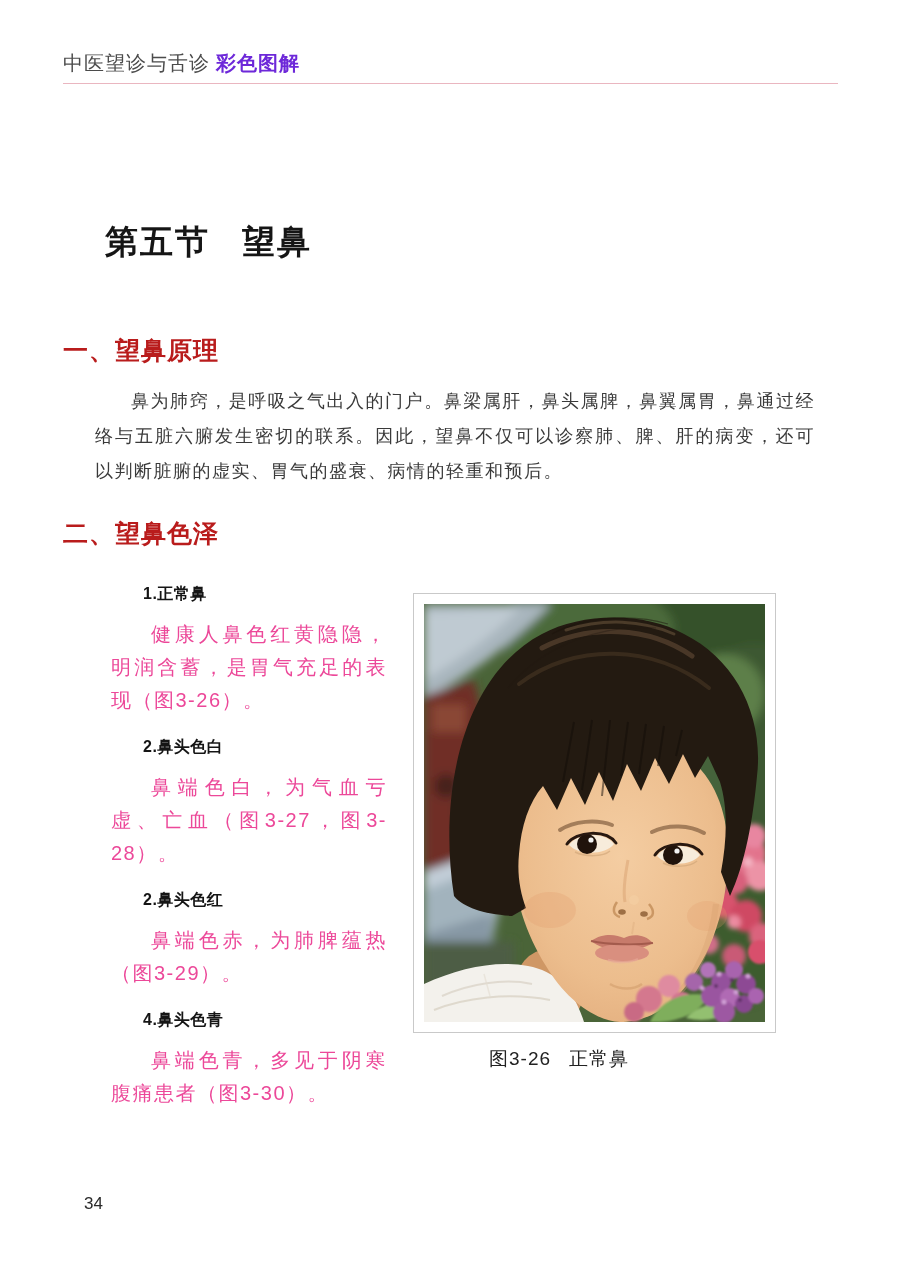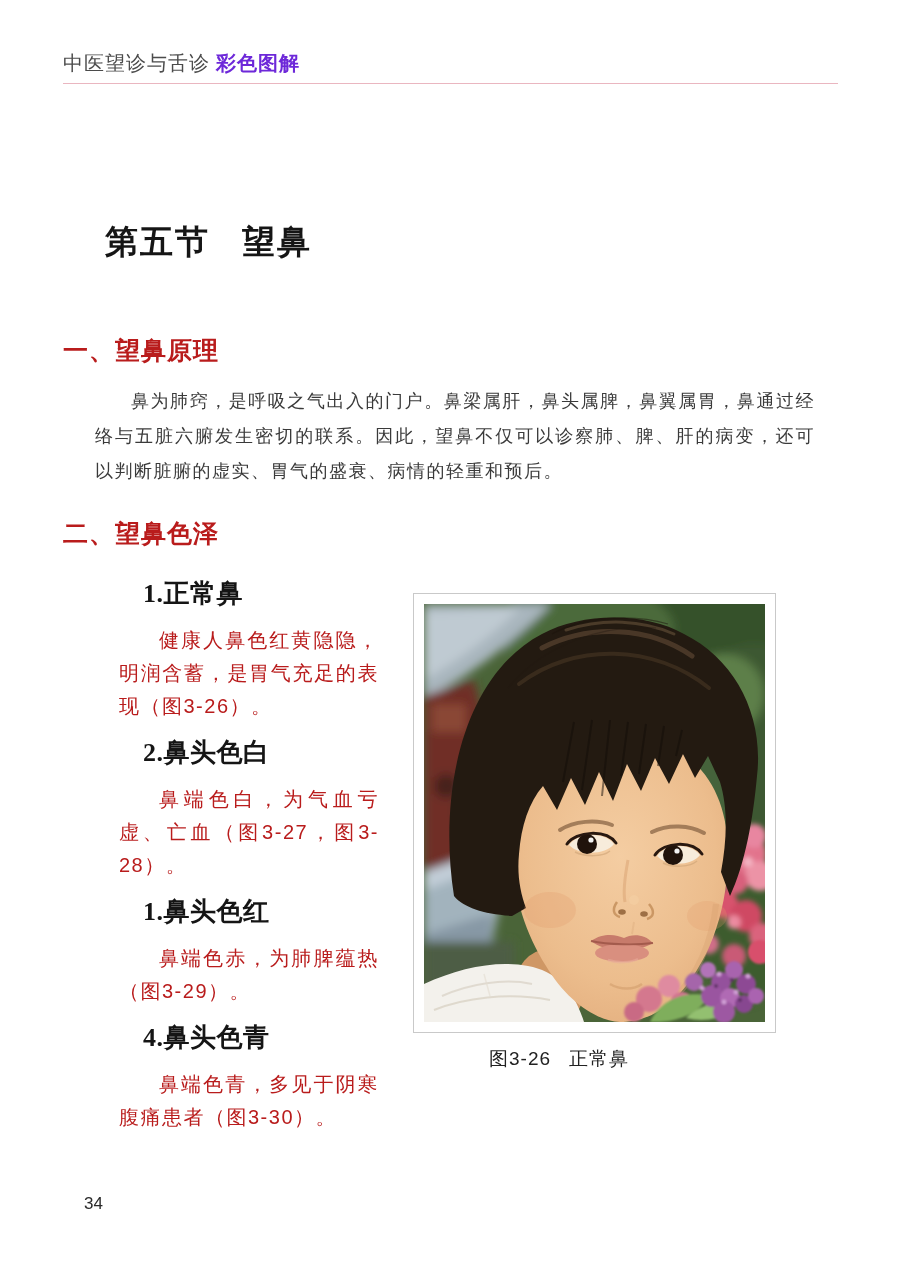--- a/index.html
+++ b/index.html
@@ -22,23 +22,23 @@
   .h2-one{top:334px;}
   .h2-two{top:517px;}
   
   .para-one{
     position:absolute;left:95px;top:384px;width:720px;margin:0;
     font-size:18px;line-height:35px;color:#3a3a3a;letter-spacing:1.5px;
     text-align:justify;text-indent:2em;
   }
   
   .left-col{position:absolute;left:103px;top:580px;width:292px;}
-  .item-title{margin:16px 0 10px 40px;font-size:26px;line-height:28px;font-weight:700;color:#151515;letter-spacing:.5px;font-family:Liberation Serif, serif;}
+  .item-title{margin:16px 0 10px 40px;font-size:16px;line-height:28px;font-weight:700;color:#151515;letter-spacing:.5px;}
   .left-col .item:first-child .item-title{margin-top:0;}
-  .item-body{margin:16px;font-size:20px;line-height:33px;color:#b91c1c;letter-spacing:1.5px;text-align:justify;text-indent:2em;}
+  .item-body{margin:8px;font-size:20px;line-height:33px;color:#ec4899;letter-spacing:1.5px;text-align:justify;text-indent:2em;}
   
   .figure{position:absolute;left:413px;top:593px;width:292px;margin:0;}
   .photo-frame{width:341px;height:418px;padding:10px;border:1px solid #c9c9c9;background:#ffffff;}
   .photo-frame svg{display:block;}
   .caption{margin-top:13px;text-align:center;font-size:19px;color:#222222;letter-spacing:1px;}
   .cap-gap{display:inline-block;width:18px;}
   
   .page-number{position:absolute;left:84px;top:1194px;font-size:17px;color:#2a2a2a;}
 </style>
 </head>
@@ -65,21 +65,21 @@
   <div class="left-col">
     <div class="item">
       <h3 class="item-title">1.正常鼻</h3>
       <p class="item-body">健康人鼻色红黄隐隐，明润含蓄，是胃气充足的表现（图3-26）。</p>
     </div>
     <div class="item">
       <h3 class="item-title">2.鼻头色白</h3>
       <p class="item-body">鼻端色白，为气血亏虚、亡血（图3-27，图3-28）。</p>
     </div>
     <div class="item">
-      <h3 class="item-title">1.鼻头色红</h3>
+      <h3 class="item-title">2.鼻头色红</h3>
       <p class="item-body">鼻端色赤，为肺脾蕴热（图3-29）。</p>
     </div>
     <div class="item">
       <h3 class="item-title">4.鼻头色青</h3>
       <p class="item-body">鼻端色青，多见于阴寒腹痛患者（图3-30）。</p>
     </div>
   </div>
 
   <figure class="figure">
     <div class="photo-frame">

